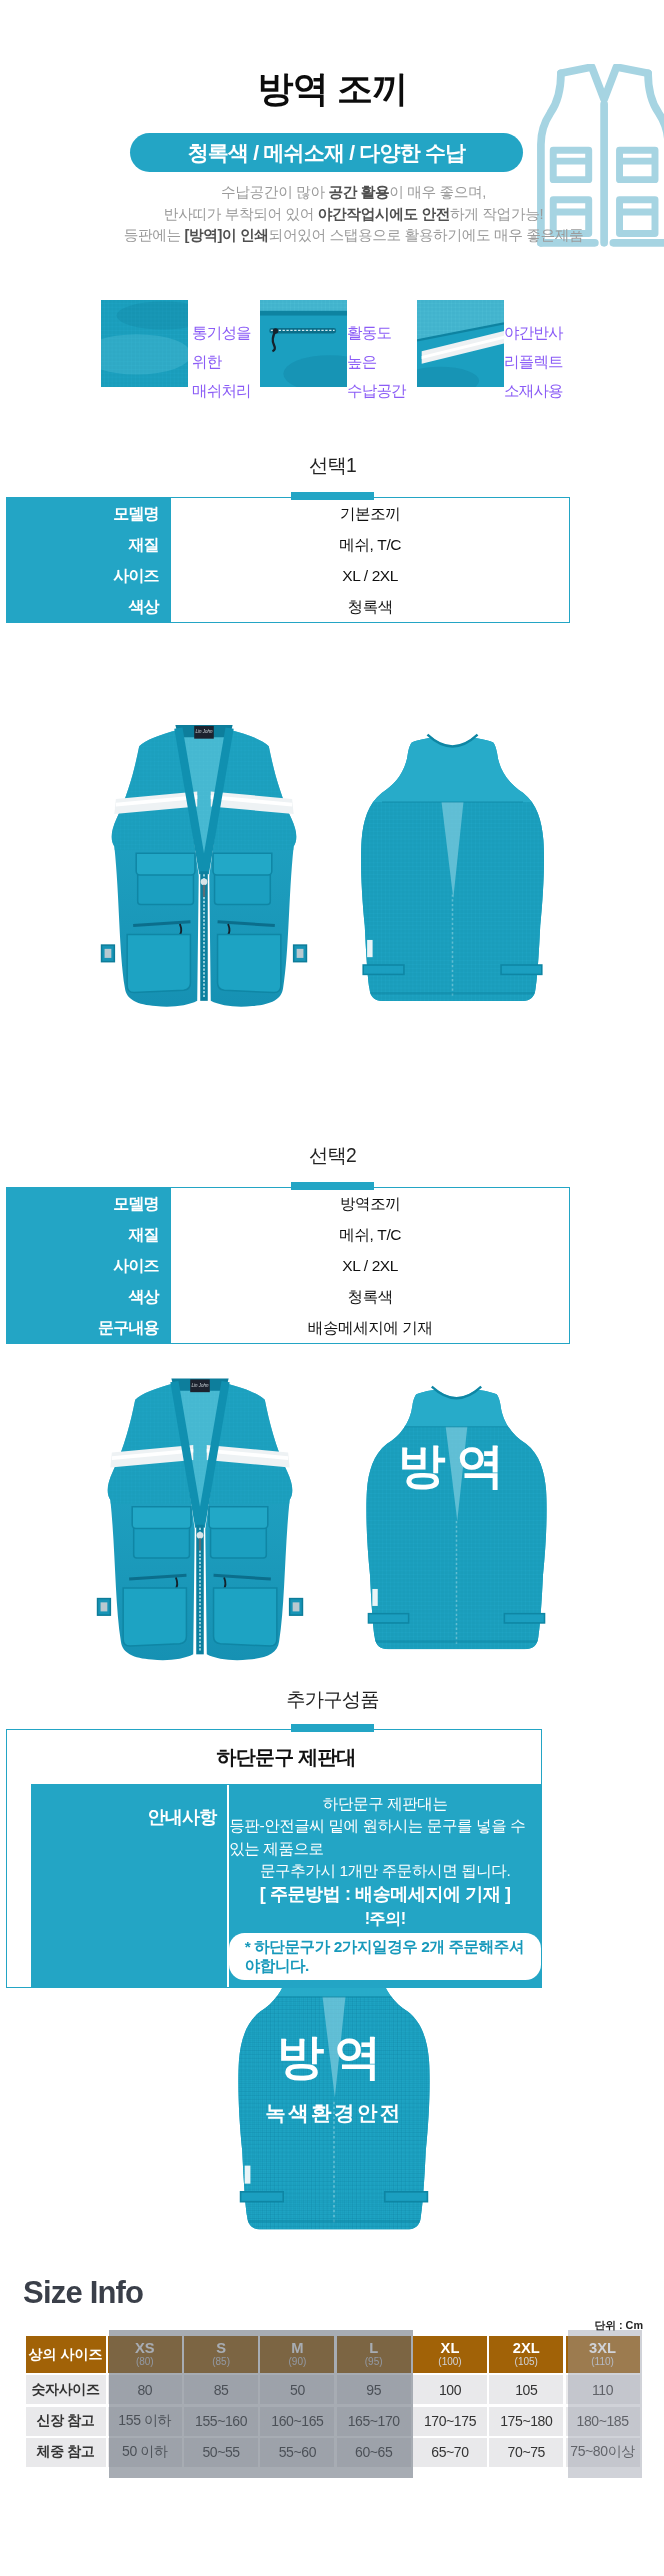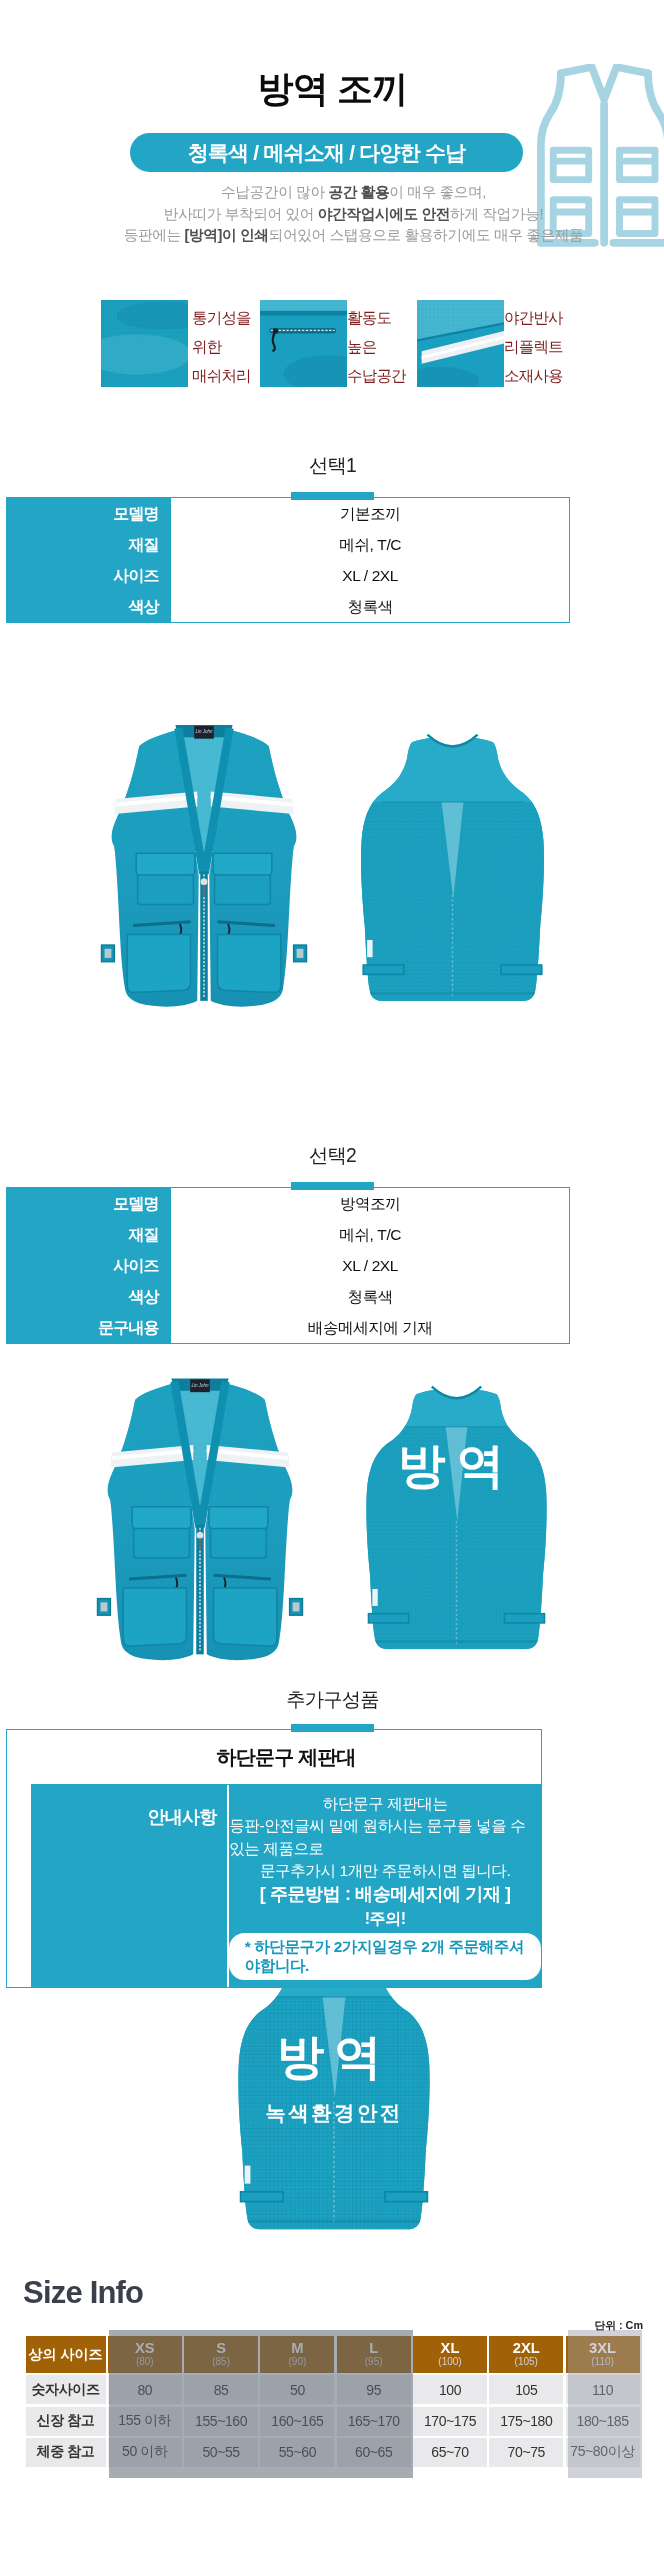--- a/index.html
+++ b/index.html
@@ -14,21 +14,21 @@
           color:#fff;font-size:21px;font-weight:bold;text-align:center;line-height:39px;letter-spacing:-0.8px;}
   .vest-outline{left:533px;top:64px;}
 
   
   .desc{left:0;top:182px;width:665px;text-align:center;font-size:14.7px;line-height:21.6px;
         color:#9b9b9b;letter-spacing:-0.4px;margin-left:21px;}
   .desc b{color:#4f4f4f;}
 
   
   .feature-img{top:300px;width:87px;height:87px;}
-  .feature-cap{top:303px;width:77px;font-size:15.5px;line-height:29px;color:#7f1d1d;letter-spacing:-0.8px;}
+  .feature-cap{top:318px;width:77px;font-size:15.5px;line-height:29px;color:#8b5cf6;letter-spacing:-0.8px;}
 
   
   .sec-title{width:665px;left:0;text-align:center;font-size:19.3px;color:#222;letter-spacing:-0.8px;}
   .sec-bar{left:291px;width:83px;height:7.7px;background:#23a5c5;z-index:3;}
   .spec-table{left:6.2px;width:564px;border:1.5px solid #23a5c5;background:#fff;z-index:2;box-sizing:border-box;}
   .spec-row{display:flex;height:31px;}
   .spec-label{width:164px;background:#23a5c5;color:#fff;font-weight:bold;font-size:16px;
               text-align:right;line-height:31px;padding-right:12.4px;box-sizing:border-box;letter-spacing:-0.8px;}
   .spec-value{flex:1;text-align:center;font-size:15.5px;color:#101010;line-height:31px;letter-spacing:-0.4px;}
 

